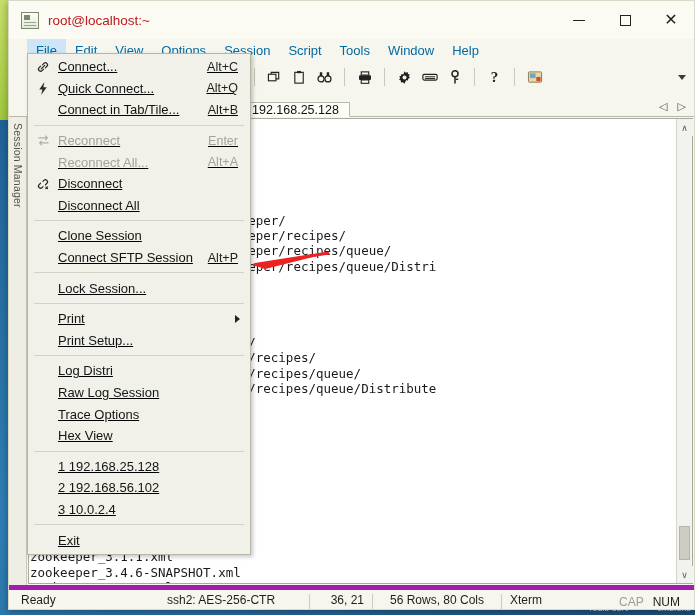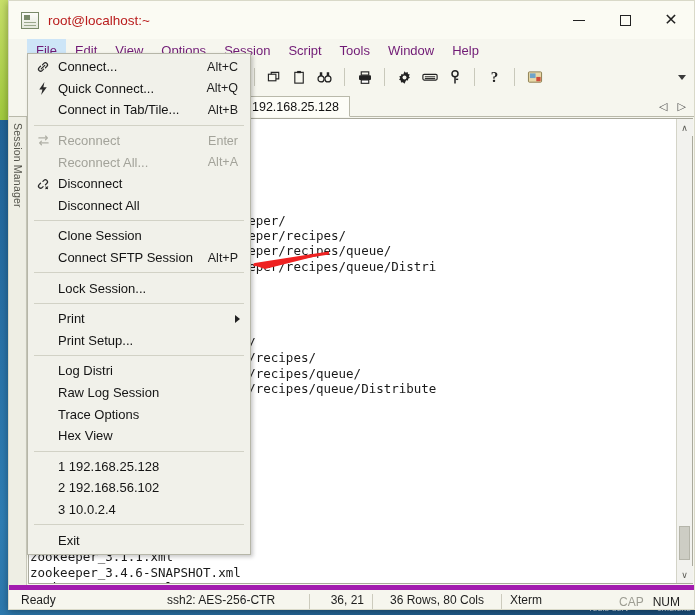--- a/index.html
+++ b/index.html
@@ -90,21 +90,21 @@
     height: 22px;
     display: flex; align-items: stretch;
     flex: 0 0 auto;
     padding-left: 18px;
     background: #f6f6ee;
     position: relative; z-index: 40;
   }
   .menubar-item {
     padding: 0 9px;
     display: flex; align-items: center;
-    font-size: 13px; color: #701a75;
+    font-size: 13px; color: #0369a1;
     white-space: nowrap;
   }
   .menubar-item.active {
     background: #cde5f7;
   }
 
   
   .toolbar {
     height: 32px;
     display: flex; align-items: center;
@@ -136,21 +136,21 @@
   .tabstrip {
     height: 24px;
     display: flex; align-items: flex-end;
     flex: 0 0 auto;
     background: #f6f6ee;
     border-bottom: 1px solid #b9b9aa;
     padding-left: 232px;
     position: relative;
   }
   .tab {
-    height: 21px;
+    height: 15px;
     padding: 0 10px;
     display: flex; align-items: center;
     font-size: 12.5px; color: #111;
     background: #fdfdf7;
     border: 1px solid #b9b9aa;
     border-bottom: 1px solid #fdfdf7;
     margin-bottom: -1px;
   }
   .tab-navs {
     margin-left: auto; display: flex; gap: 10px;
@@ -256,20 +256,21 @@
   
   .menu-popup {
     position: absolute;
     left: 18px; top: 52px;
     width: 224px;
     background: #f1f1ea;
     border: 1px solid #b6b6a8;
     box-shadow: 2px 2px 4px rgba(0,0,0,.22);
     z-index: 120;
     padding: 2px 0 3px 0;
+    text-decoration: underline;
   }
   .mi {
     height: 21.6px;
     display: flex; align-items: center;
     font-size: 13px; color: #141414;
     padding-left: 0; position: relative;
   }
   .mi-icon {
     width: 30px; flex: 0 0 auto;
     display: flex; align-items: center; justify-content: center;
@@ -469,21 +470,21 @@
       </div>
     </div>
   </div>
 
   <div class="statusbar">
     <div class="sb-cell sb-ready">Ready</div>
     <div class="sb-cell sb-cipher">ssh2: AES-256-CTR</div>
     <div class="sb-div"></div>
     <div class="sb-cell sb-pos">36,  21</div>
     <div class="sb-div"></div>
-    <div class="sb-cell sb-rows">36 Rows, 80 Cols</div>
+    <div class="sb-cell sb-rows">56 Rows, 80 Cols</div>
     <div class="sb-div"></div>
     <div class="sb-cell sb-term">Xterm</div>
     <div class="sb-right">
       <span class="cap">CAP</span>
       <span class="num">NUM</span>
     </div>
   </div>
 
   <div class="menu-popup" id="file-menu">
       <div class="mi">

